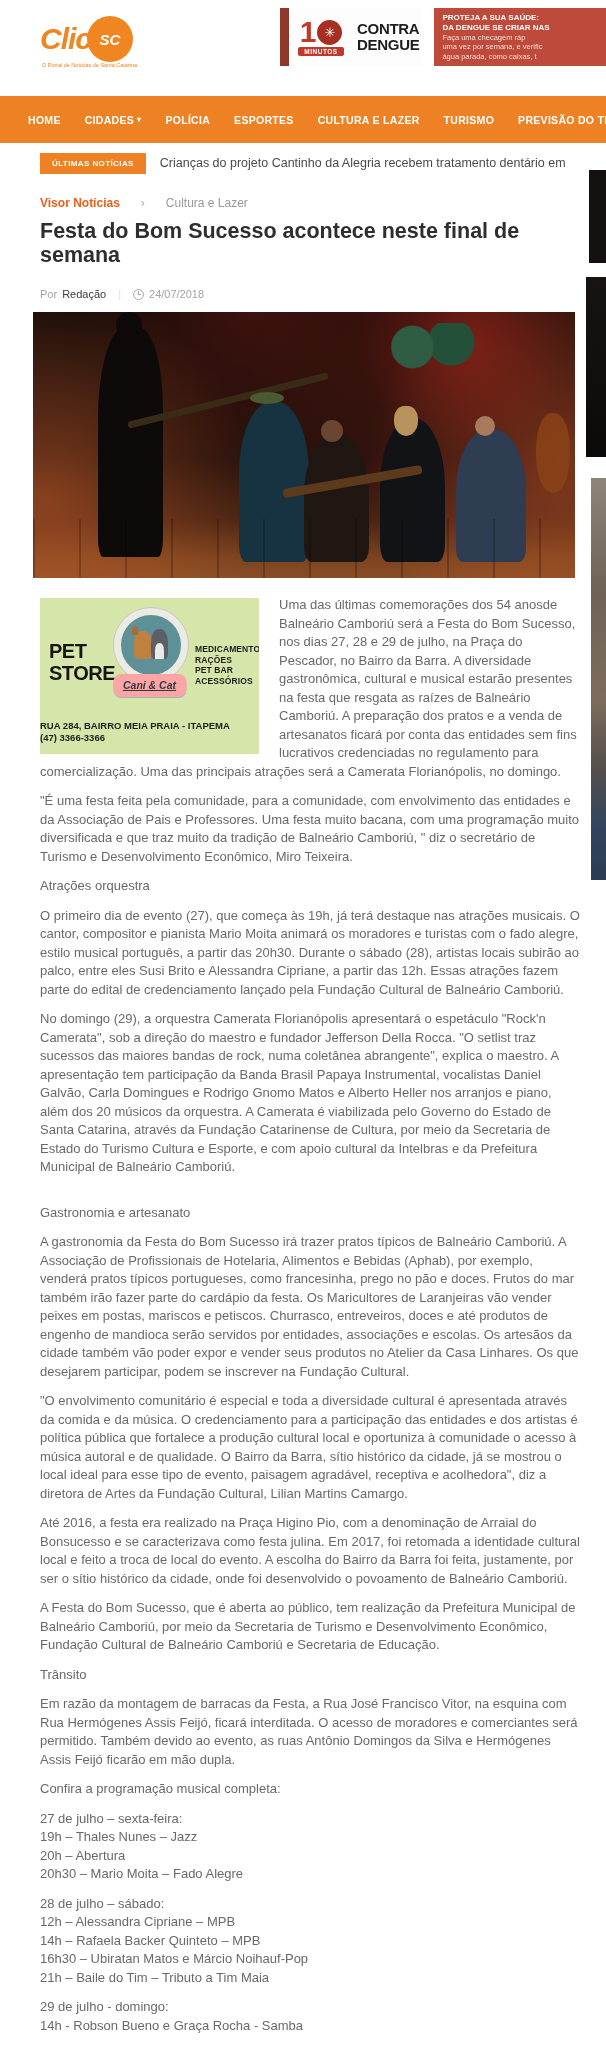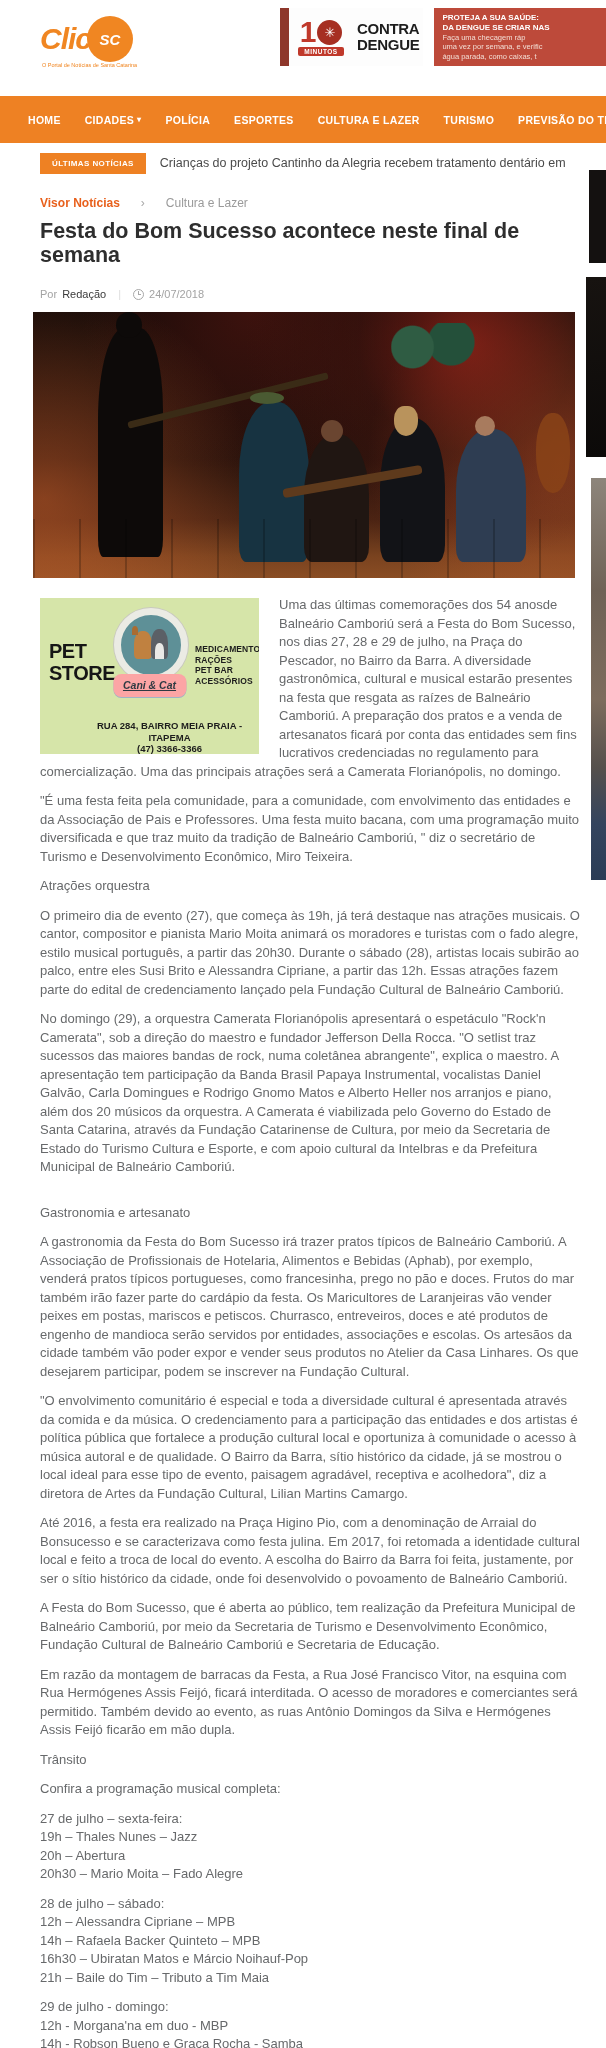--- a/index.html
+++ b/index.html
@@ -106,22 +106,22 @@
     box-shadow:0 0 0 1px #c9c9bf; }
   .ad-dog { position:absolute; left:13px; bottom:16px; width:18px; height:28px; border-radius:45% 45% 18% 18%; background:#c08140; }
   .ad-dog::before { content:''; position:absolute; left:-2px; top:-5px; width:6px; height:9px; border-radius:50% 50% 0 0; background:#a96c32; }
   .ad-cat { position:absolute; right:13px; bottom:16px; width:17px; height:30px; border-radius:45% 45% 18% 18%; background:#5b6066; }
   .ad-cat::after { content:''; position:absolute; left:4px; bottom:0; width:9px; height:16px; border-radius:45% 45% 0 0; background:#e9e9e6; }
   .ad-ribbon { position:absolute; left:50%; transform:translateX(-50%); top:76px; background:#fca5a5;
     color:#2e3a42; font-size:10.5px; font-weight:bold; font-style:italic; padding:2px 10px;
     border-radius:8px; white-space:nowrap; box-shadow:0 1px 0 #9fb4c4;text-decoration:underline; }
   .ad-services { position:absolute; left:155px; top:46px; font-size:8.5px; font-weight:bold; color:#1d1d1d;
     line-height:10.5px; letter-spacing:.1px; }
-  .ad-address { position:absolute; left:0; right:0; top:122px; text-align:center; font-size:9.5px;
-    font-weight:bold; color:#1d1d1d; line-height:11.5px;padding-left:40px; }
+  .ad-address { position:absolute; left:0; right:0; top:122px; font-size:9.5px;
+    font-weight:bold; color:#1d1d1d; line-height:11.5px; }
 
   
   .day { margin-bottom:11px; }
   .line { line-height:18.5px; }
 
   
   .sliver { position:absolute; }
   .sliver-1 { left:589px; top:170px; width:17px; height:93px; background:#141110; }
   .sliver-2 { left:586px; top:277px; width:20px; height:180px; background:linear-gradient(#171310,#0c0a09); }
   .sliver-3 { left:591px; top:478px; width:15px; height:402px;
@@ -251,42 +251,41 @@
           <p class="blk">Uma das últimas comemorações dos 54 anosde Balneário Camboriú será a Festa do Bom Sucesso, nos dias 27, 28 e 29 de julho, na Praça do Pescador, no Bairro da Barra. A diversidade gastronômica, cultural e musical estarão presentes na festa que resgata as raízes de Balneário Camboriú. A preparação dos pratos e a venda de artesanatos ficará por conta das entidades sem fins lucrativos credenciadas no regulamento para comercialização. Uma das principais atrações será a Camerata Florianópolis, no domingo.</p>
           <p class="blk">"É uma festa feita pela comunidade, para a comunidade, com envolvimento das entidades e da Associação de Pais e Professores. Uma festa muito bacana, com uma programação muito diversificada e que traz muito da tradição de Balneário Camboriú, " diz o secretário de Turismo e Desenvolvimento Econômico, Miro Teixeira.</p>
           <p class="blk">Atrações orquestra</p>
           <p class="blk">O primeiro dia de evento (27), que começa às 19h, já terá destaque nas atrações musicais. O cantor, compositor e pianista Mario Moita animará os moradores e turistas com o fado alegre, estilo musical português, a partir das 20h30. Durante o sábado (28), artistas locais subirão ao palco, entre eles Susi Brito e Alessandra Cipriane, a partir das 12h. Essas atrações fazem parte do edital de credenciamento lançado pela Fundação Cultural de Balneário Camboriú.</p>
           <p class="blk">No domingo (29), a orquestra Camerata Florianópolis apresentará o espetáculo "Rock'n Camerata", sob a direção do maestro e fundador Jefferson Della Rocca. "O setlist traz sucessos das maiores bandas de rock, numa coletânea abrangente", explica o maestro. A apresentação tem participação da Banda Brasil Papaya Instrumental, vocalistas Daniel Galvão, Carla Domingues e Rodrigo Gnomo Matos e Alberto Heller nos arranjos e piano, além dos 20 músicos da orquestra. A Camerata é viabilizada pelo Governo do Estado de Santa Catarina, através da Fundação Catarinense de Cultura, por meio da Secretaria de Estado do Turismo Cultura e Esporte, e com apoio cultural da Intelbras e da Prefeitura Municipal de Balneário Camboriú.</p>
           <p class="blk blk-gap">Gastronomia e artesanato</p>
           <p class="blk">A gastronomia da Festa do Bom Sucesso irá trazer pratos típicos de Balneário Camboriú. A Associação de Profissionais de Hotelaria, Alimentos e Bebidas (Aphab), por exemplo, venderá pratos típicos portugueses, como francesinha, prego no pão e doces. Frutos do mar também irão fazer parte do cardápio da festa. Os Maricultores de Laranjeiras vão vender peixes em postas, mariscos e petiscos. Churrasco, entreveiros, doces e até produtos de engenho de mandioca serão servidos por entidades, associações e escolas. Os artesãos da cidade também vão poder expor e vender seus produtos no Atelier da Casa Linhares. Os que desejarem participar, podem se inscrever na Fundação Cultural.</p>
           <p class="blk">"O envolvimento comunitário é especial e toda a diversidade cultural é apresentada através da comida e da música. O credenciamento para a participação das entidades e dos artistas é política pública que fortalece a produção cultural local e oportuniza à comunidade o acesso à música autoral e de qualidade. O Bairro da Barra, sítio histórico da cidade, já se mostrou o local ideal para esse tipo de evento, paisagem agradável, receptiva e acolhedora", diz a diretora de Artes da Fundação Cultural, Lilian Martins Camargo.</p>
           <p class="blk">Até 2016, a festa era realizado na Praça Higino Pio, com a denominação de Arraial do Bonsucesso e se caracterizava como festa julina. Em 2017, foi retomada a identidade cultural local e feito a troca de local do evento. A escolha do Bairro da Barra foi feita, justamente, por ser o sítio histórico da cidade, onde foi desenvolvido o povoamento de Balneário Camboriú.</p>
           <p class="blk">A Festa do Bom Sucesso, que é aberta ao público, tem realização da Prefeitura Municipal de Balneário Camboriú, por meio da Secretaria de Turismo e Desenvolvimento Econômico, Fundação Cultural de Balneário Camboriú e Secretaria de Educação.</p>
+          <p class="blk">Trânsito</p>
           <p class="blk">Em razão da montagem de barracas da Festa, a Rua José Francisco Vitor, na esquina com Rua Hermógenes Assis Feijó, ficará interditada. O acesso de moradores e comerciantes será permitido. Também devido ao evento, as ruas Antônio Domingos da Silva e Hermógenes Assis Feijó ficarão em mão dupla.</p>
-          <p class="blk">Trânsito</p>
           <p class="blk">Confira a programação musical completa:</p>
         </div>
 
       <div>
           <div class="day">
             <div class="line">27 de julho – sexta-feira:</div>
             <div class="line">19h – Thales Nunes – Jazz</div>
             <div class="line">20h – Abertura</div>
             <div class="line">20h30 – Mario Moita – Fado Alegre</div>
           </div>
           <div class="day">
             <div class="line">28 de julho – sábado:</div>
             <div class="line">12h – Alessandra Cipriane – MPB</div>
             <div class="line">14h – Rafaela Backer Quinteto – MPB</div>
             <div class="line">16h30 – Ubiratan Matos e Márcio Noihauf-Pop</div>
             <div class="line">21h – Baile do Tim – Tributo a Tim Maia</div>
           </div>
           <div class="day">
             <div class="line">29 de julho - domingo:</div>
-            <div class="line">12h - Morgana'na em duo - MBP</div>
             <div class="line">14h - Robson Bueno e Graça Rocha - Samba</div>
           </div>
         </div>
 
     </div>
   </div>
 
   <div class="sliver sliver-1"></div>
   <div class="sliver sliver-2"></div>
   <div class="sliver sliver-3"></div>

